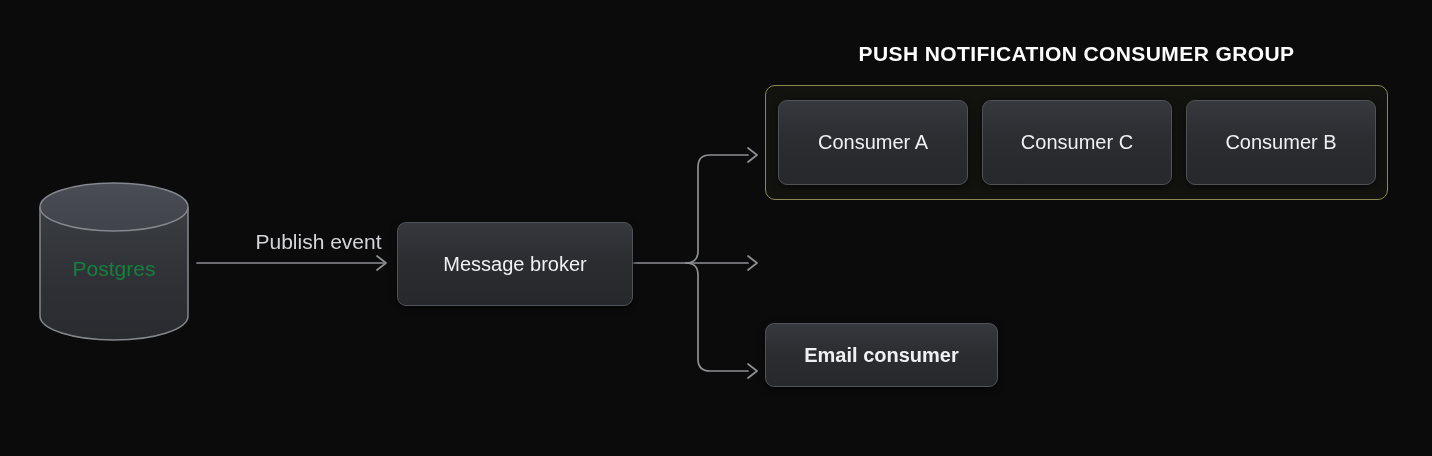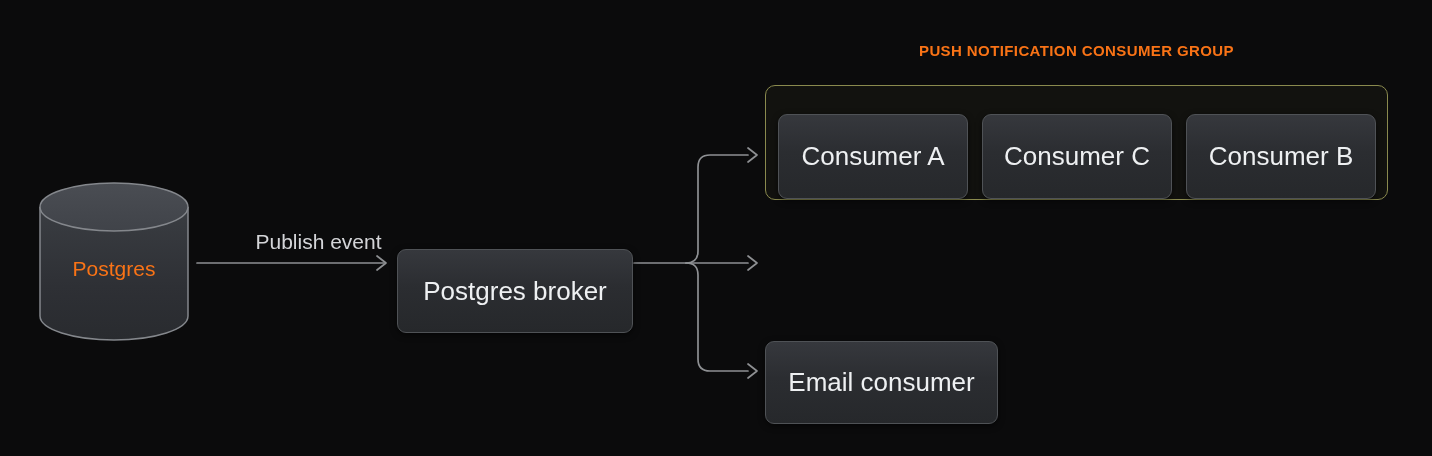--- a/index.html
+++ b/index.html
@@ -25,28 +25,27 @@
   .node {
     position: absolute;
     box-sizing: border-box;
     display: flex;
     align-items: center;
     justify-content: center;
     background: linear-gradient(180deg, #36383d 0%, #2b2d31 45%, #26282b 100%);
     border: 1px solid #4f5256;
     border-radius: 9px;
     color: #eef0f2;
-    font-size: 26px;
+    font-size: 20px;
     box-shadow: 0 2px 6px rgba(0,0,0,0.55);
     white-space: nowrap;
-    margin-top: 27px;
   }
   .node-broker  { left: 397px; top: 222px; width: 236px; height: 84px; }
   .node-audit   { left: 765px; top: 221px; width: 233px; height: 84px; }
-  .node-email   { left: 765px; top: 314px; width: 233px; height: 83px; }
+  .node-email   { left: 765px; top: 323px; width: 233px; height: 64px; font-weight: bold; }
   .group-box {
     position: absolute;
     left: 765px; top: 85px;
     width: 623px; height: 115px;
     box-sizing: border-box;
     border: 1px solid #8a8a4e;
     border-radius: 10px;
     background: rgba(231, 229, 111, 0.035);
     display: flex;
     align-items: center;
@@ -57,42 +56,42 @@
     position: relative;
     width: 190px;
     height: 85px;
     flex: 0 0 auto;
   }
   .group-title {
     position: absolute;
     left: 765px; top: 42px;
     width: 623px;
     text-align: center;
-    color: #f97316;
-    font-size: 15px;
+    color: #ffffff;
+    font-size: 21px;
     font-weight: 700;
     letter-spacing: 0.4px;
     white-space: nowrap;
   }
   .edge-label {
     position: absolute;
     left: 190px; top: 230px;
     width: 203px;
     text-align: center;
     color: #d4d5d8;
     font-size: 21px;
     white-space: nowrap;
     margin-left: 27px;
   }
   .cyl-label {
     position: absolute;
     left: 40px; top: 257px;
     width: 148px;
     text-align: center;
-    color: #f97316;
+    color: #15803d;
     font-size: 21px;
     white-space: nowrap;
   }
 </style>
 </head>
 <body>
 
 <div class="stage">
 
   <svg class="layer-svg" viewBox="0 0 1432 456" xmlns="http://www.w3.org/2000/svg">
@@ -135,21 +134,21 @@
         <path d="M748,364 L757,371 L748,378"></path>
       </g>
     </g>
   </svg>
 
   <div class="cyl-label">Postgres</div>
 
   <div class="edge-label">Publish event</div>
 
   <div class="node node-broker">
-    <span>Postgres broker</span>
+    <span>Message broker</span>
   </div>
 
   <div class="group-title">PUSH NOTIFICATION CONSUMER GROUP</div>
 
   <div class="group-box">
     <div class="node node-consumer">
       <span>Consumer A</span>
     </div>
     <div class="node node-consumer">
       <span>Consumer C</span>

